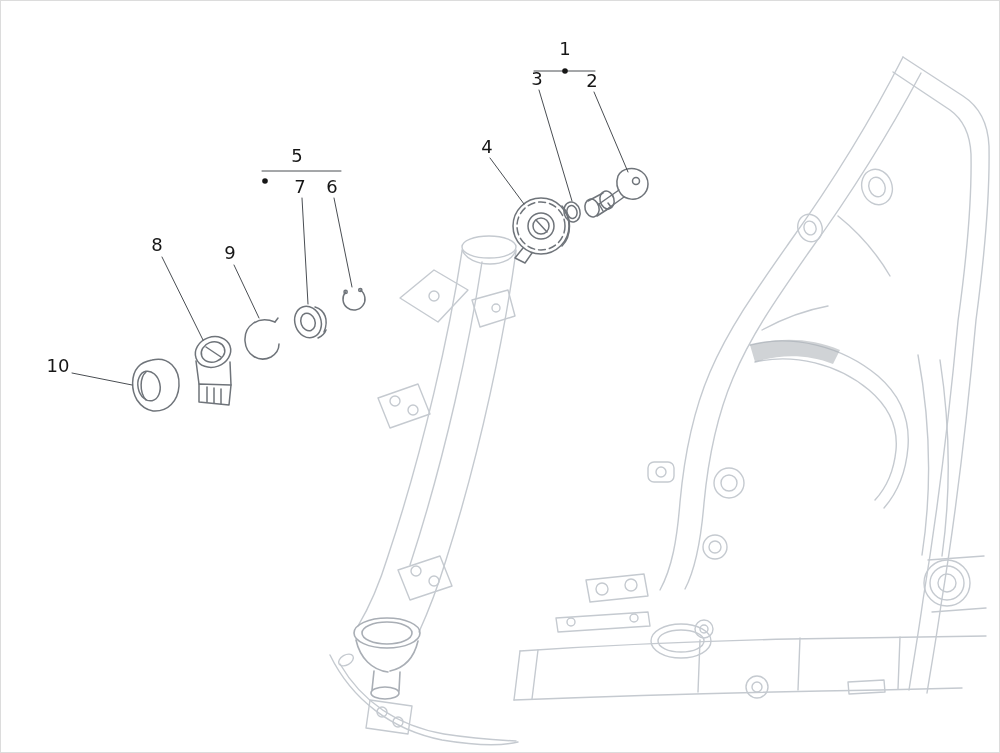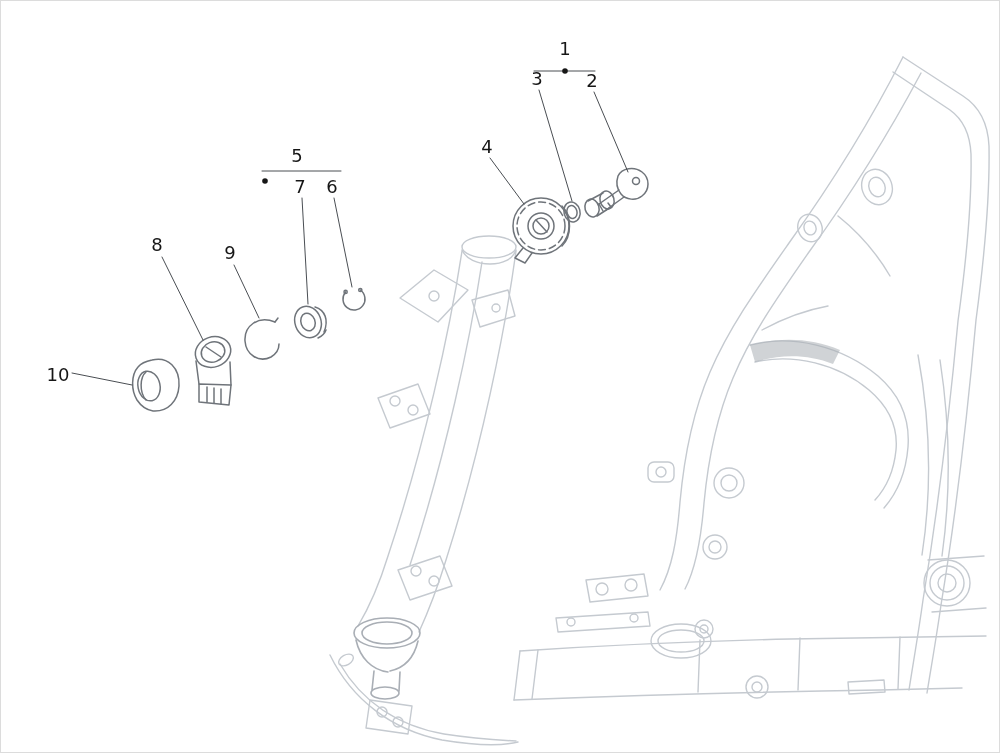--- a/index.html
+++ b/index.html
@@ -208,14 +208,14 @@
 
   <div class="callout" style="left:565px;top:49px">1</div>
   <div class="callout" style="left:592px;top:81px">2</div>
   <div class="callout" style="left:537px;top:79px">3</div>
   <div class="callout" style="left:487px;top:147px">4</div>
   <div class="callout" style="left:297px;top:156px">5</div>
   <div class="callout" style="left:332px;top:187px">6</div>
   <div class="callout" style="left:300px;top:187px">7</div>
   <div class="callout" style="left:157px;top:245px">8</div>
   <div class="callout" style="left:230px;top:253px">9</div>
-  <div class="callout" style="left:58px;top:375px">10</div>
+  <div class="callout" style="left:58px;top:366px">10</div>
 </div>
 
 </body></html>

